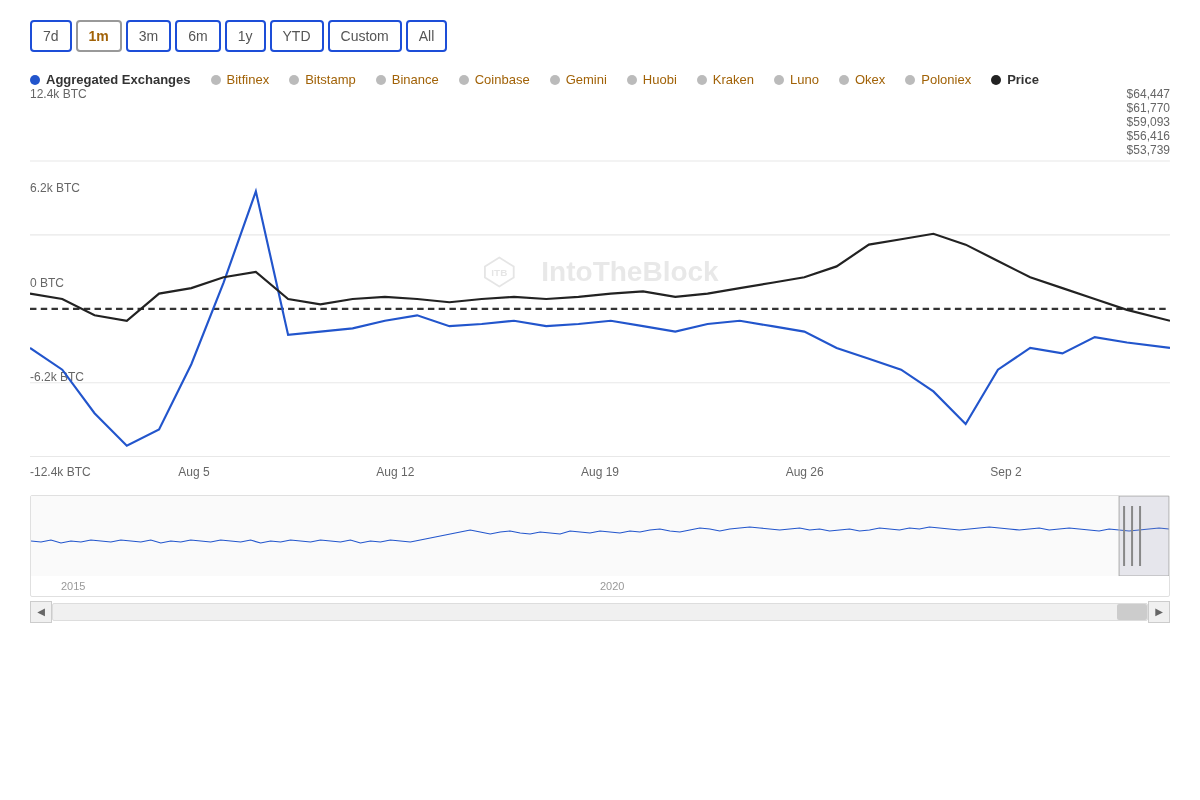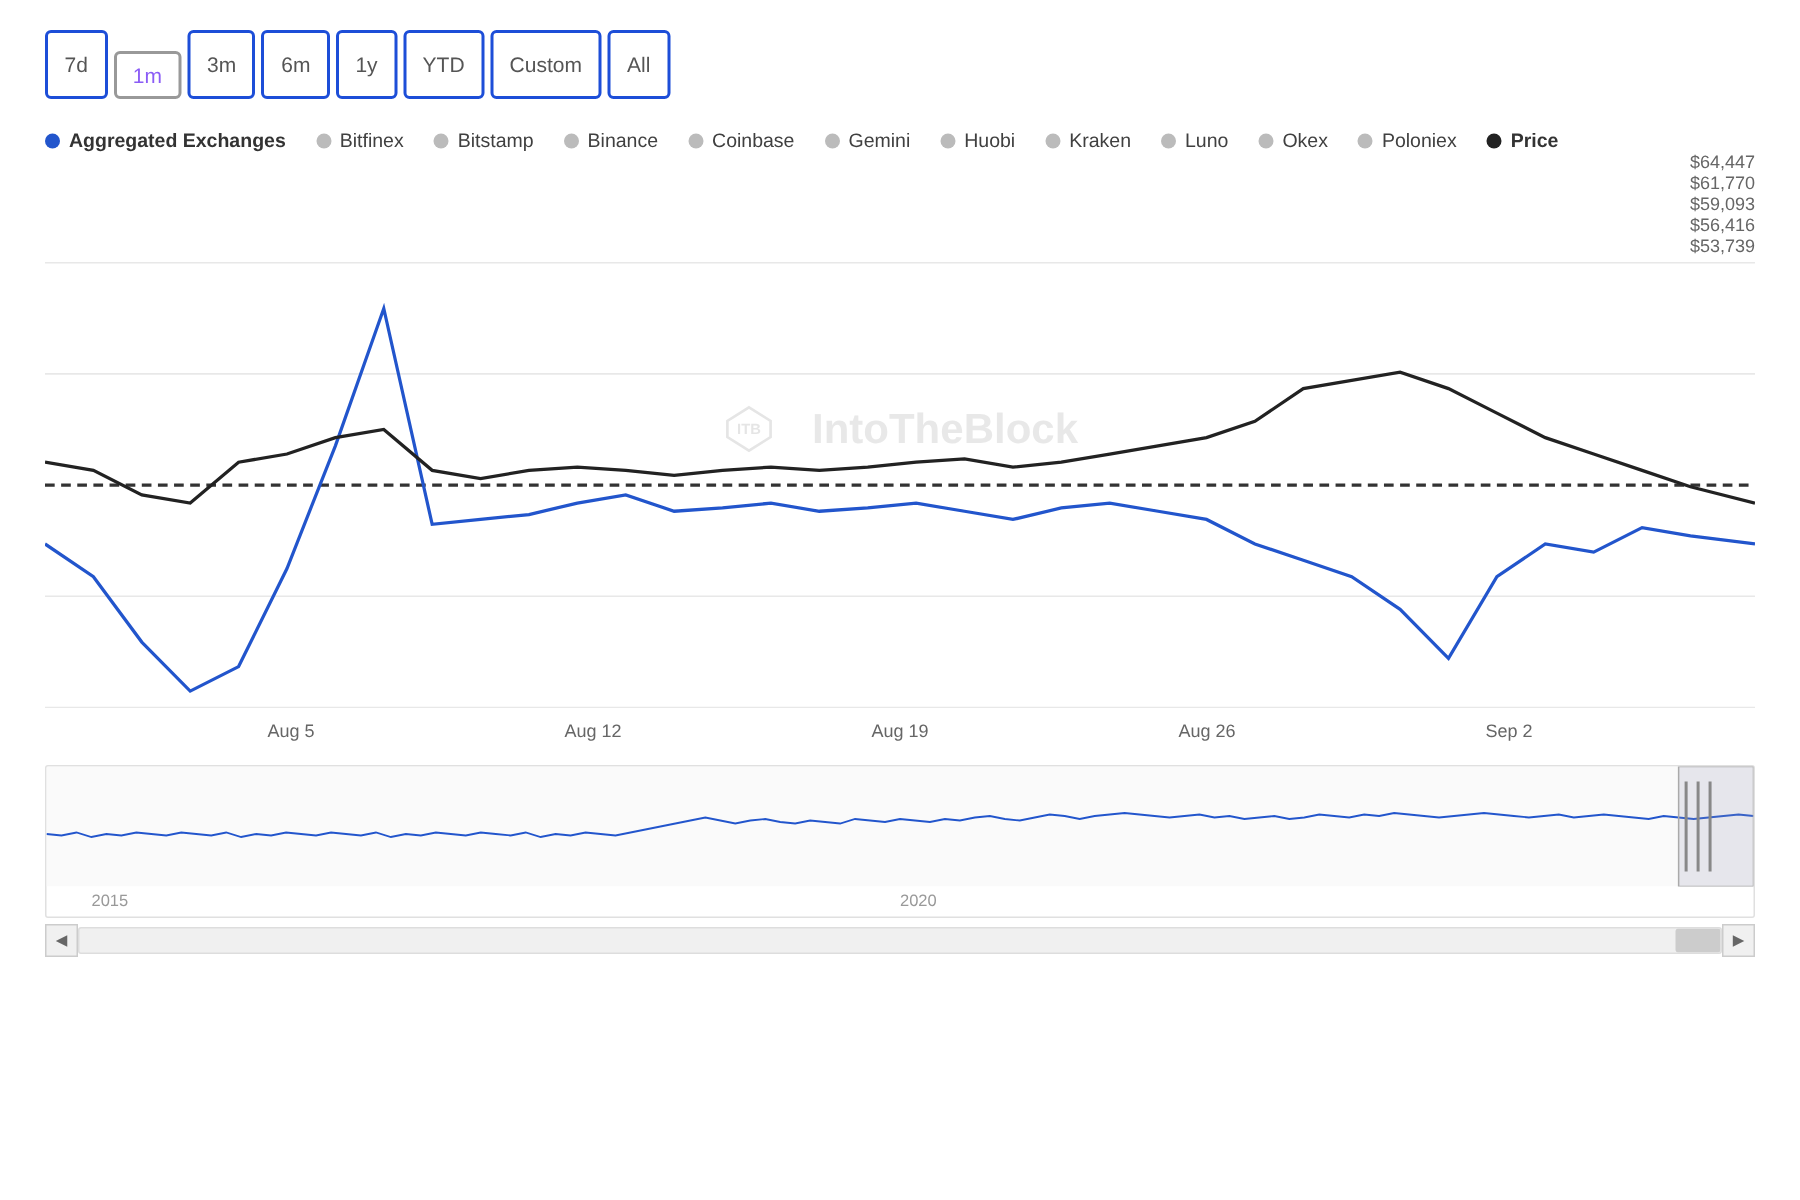--- a/index.html
+++ b/index.html
@@ -23,37 +23,36 @@
     .time-btn {
       padding: 6px 11px;
       border: 2px solid #1d4ed8;
       border-radius: 4px;
       background: #fff;
       cursor: pointer;
       font-size: 14px;
       color: #555;
     }
     .time-btn.active {
-      font-weight: normal;
-      color: #8b5cf6;
+      font-weight: bold;
+      color: #a16207;
       border-color: #999;
-      margin-top: 14px;
     }
     
     .legend {
       display: flex;
       flex-wrap: wrap;
       gap: 6px 20px;
       font-size: 13px;
     }
     .legend-item {
       display: flex;
       align-items: center;
       gap: 6px;
-      color: #404040;
+      color: #a16207;
     }
     .legend-item.active {
       color: #333;
       font-weight: bold;
     }
     .legend-dot {
       width: 10px;
       height: 10px;
       border-radius: 50%;
       flex-shrink: 0;
@@ -243,20 +242,27 @@
     </div>
     <div class="legend-item active">
       <div class="legend-dot" style="background:#222;"></div>
       <span>Price</span>
     </div>
   </div>
 
   <div class="chart-wrapper">
     <div style="display:flex; align-items:stretch; width:100%;">
 
+      <div class="y-axis-left">
+        <span>12.4k BTC</span>
+        <span>6.2k BTC</span>
+        <span>0 BTC</span>
+        <span>-6.2k BTC</span>
+        <span>-12.4k BTC</span>
+      </div>
 
       <div style="flex:1; position:relative;">
         
         <div class="watermark">
           <svg class="watermark-logo" viewBox="0 0 40 40">
             <polygon points="20,4 36,14 36,26 20,36 4,26 4,14" fill="none" stroke="#aaa" stroke-width="2"></polygon>
             <text x="20" y="24" text-anchor="middle" font-size="11" fill="#aaa" font-weight="bold">ITB</text>
           </svg>
           <span>IntoTheBlock</span>
         </div>

